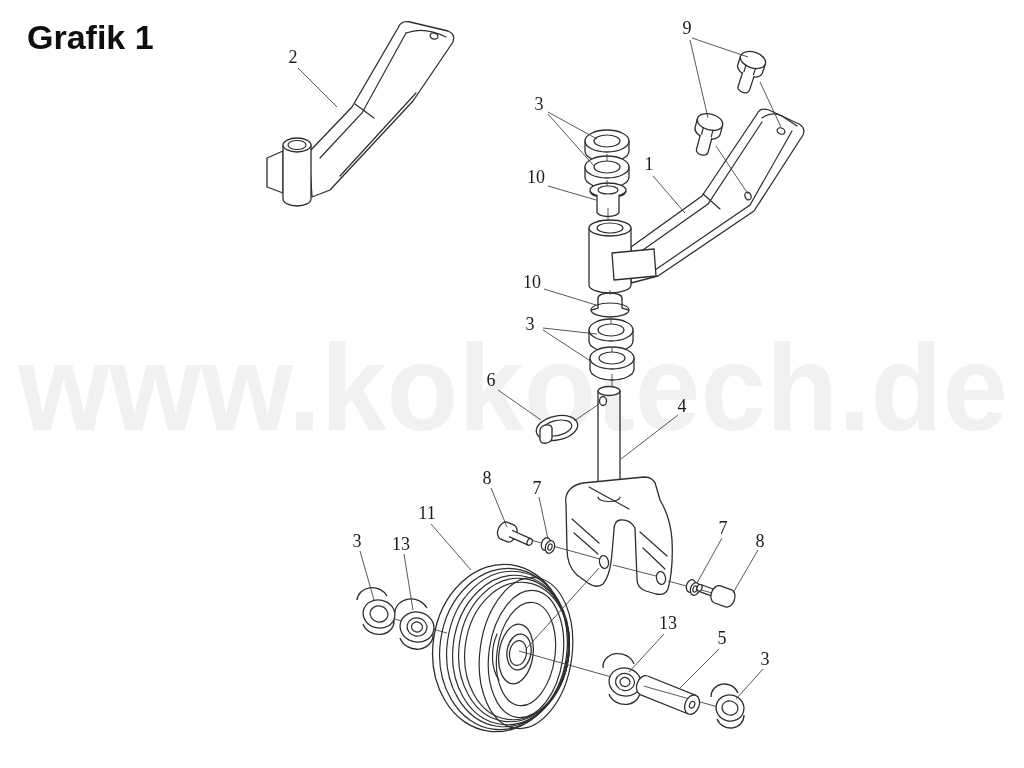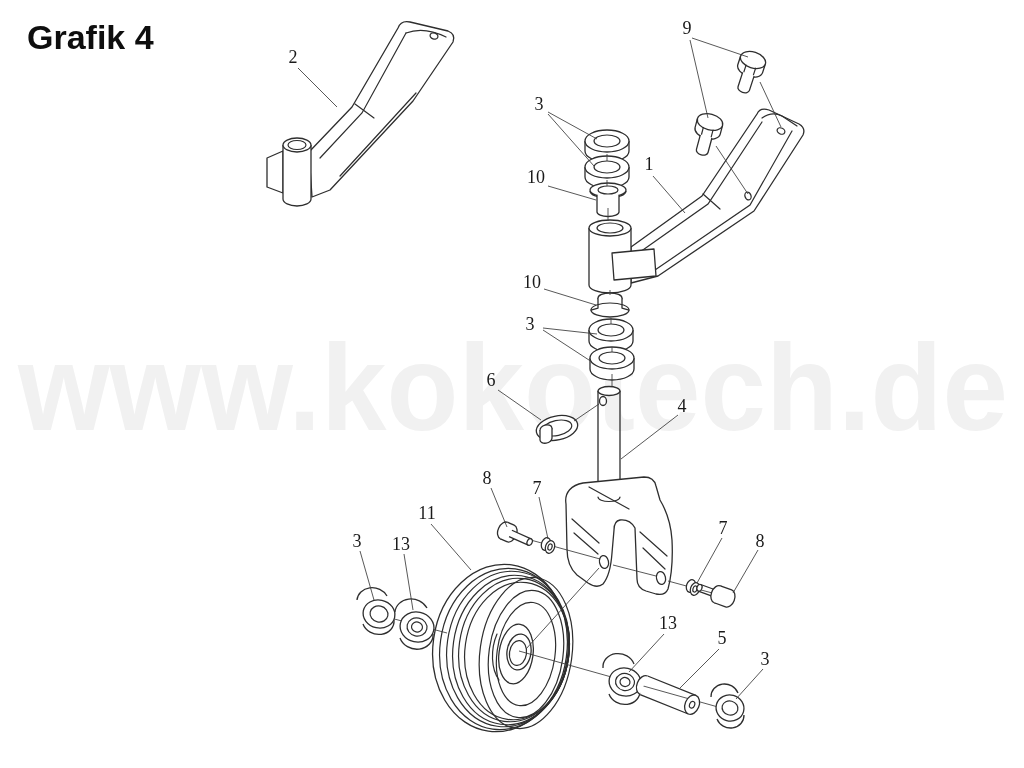--- a/index.html
+++ b/index.html
@@ -260,14 +260,14 @@
       <text class="callout" x="723" y="534">7</text>
       <text class="callout" x="760" y="547">8</text>
       <text class="callout" x="357" y="547">3</text>
       <text class="callout" x="401" y="550">13</text>
       <text class="callout" x="668" y="629">13</text>
       <text class="callout" x="722" y="644">5</text>
       <text class="callout" x="765" y="665">3</text>
     </g>
   </svg>
 
-  <div class="title">Grafik 4</div>
+  <div class="title">Grafik 1</div>
 </div>
 
 </body></html>

